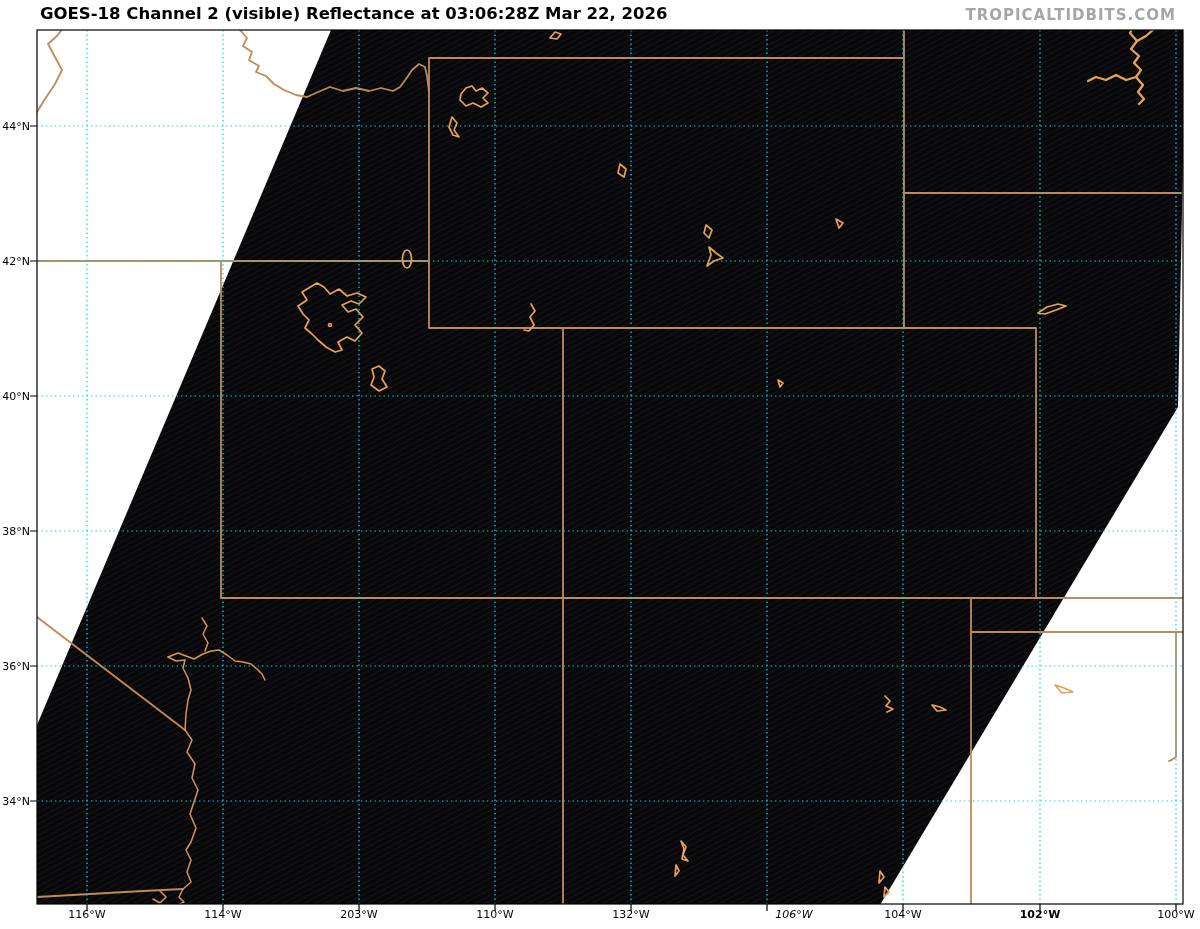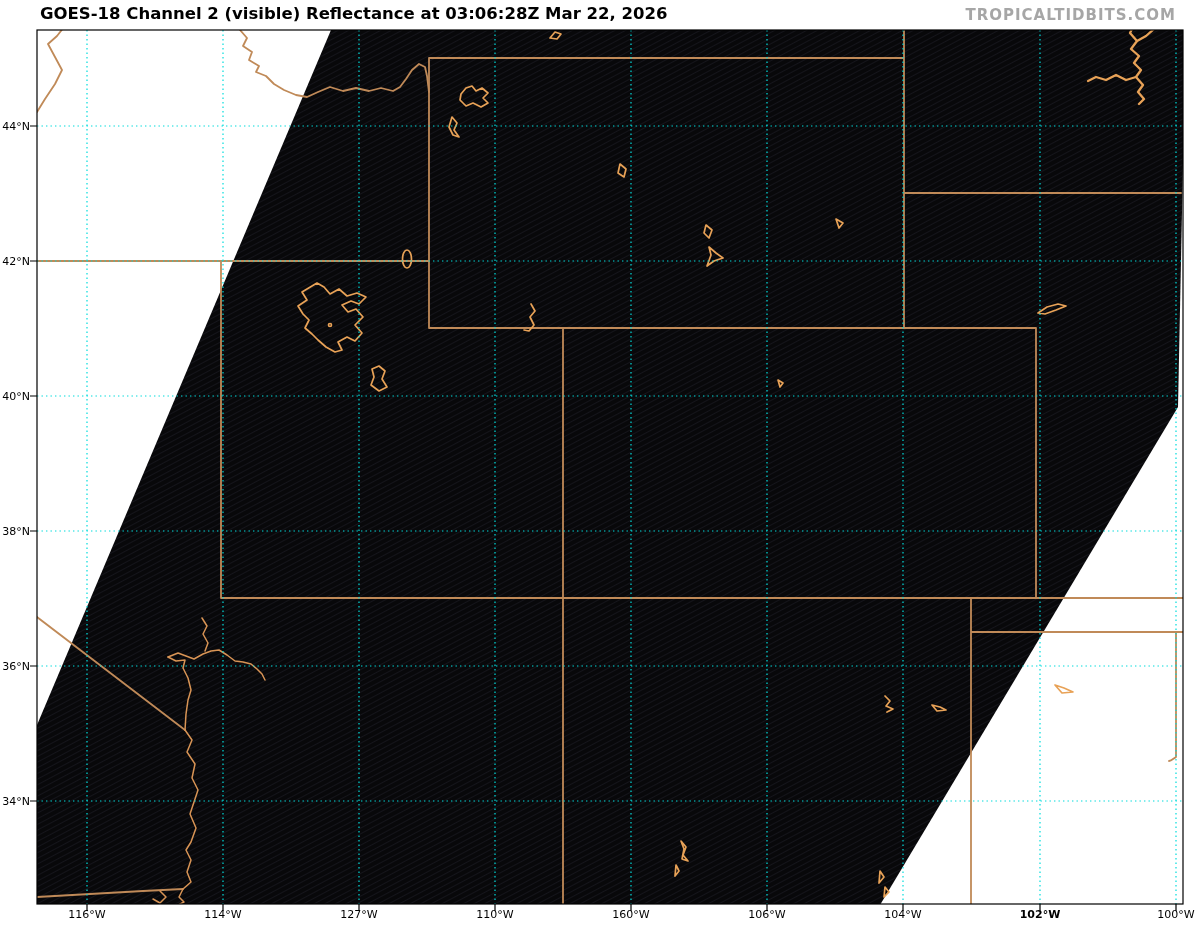--- a/index.html
+++ b/index.html
@@ -123,22 +123,22 @@
       <div class="lat-label" style="left: -4px; top: 126px;">44°N</div>
       <div class="lat-label" style="left: -4px; top: 261px;">42°N</div>
       <div class="lat-label" style="left: -4px; top: 396px;">40°N</div>
       <div class="lat-label" style="left: -4px; top: 531px;">38°N</div>
       <div class="lat-label" style="left: -4px; top: 666px;">36°N</div>
       <div class="lat-label" style="left: -4px; top: 801px;">34°N</div>
     </div>
   <div id="lon-labels">
       <div class="lon-label" style="left: 87px;">116°W</div>
       <div class="lon-label" style="left: 223px;">114°W</div>
-      <div class="lon-label" style="left: 359px;">127°W</div>
+      <div class="lon-label" style="left: 359px;">203°W</div>
       <div class="lon-label" style="left: 495px;">110°W</div>
-      <div class="lon-label" style="left: 631px;">160°W</div>
-      <div class="lon-label" style="left: 767px;">106°W</div>
+      <div class="lon-label" style="left: 631px;">132°W</div>
+      <div class="lon-label" style="left: 794px; font-style: italic;">106°W</div>
       <div class="lon-label" style="left: 903px; text-align: right;">104°W</div>
       <div class="lon-label" style="left: 1040px; font-weight: bold;">102°W</div>
       <div class="lon-label" style="left: 1176px;">100°W</div>
     </div>
 
 </div>
 
 </body></html>

